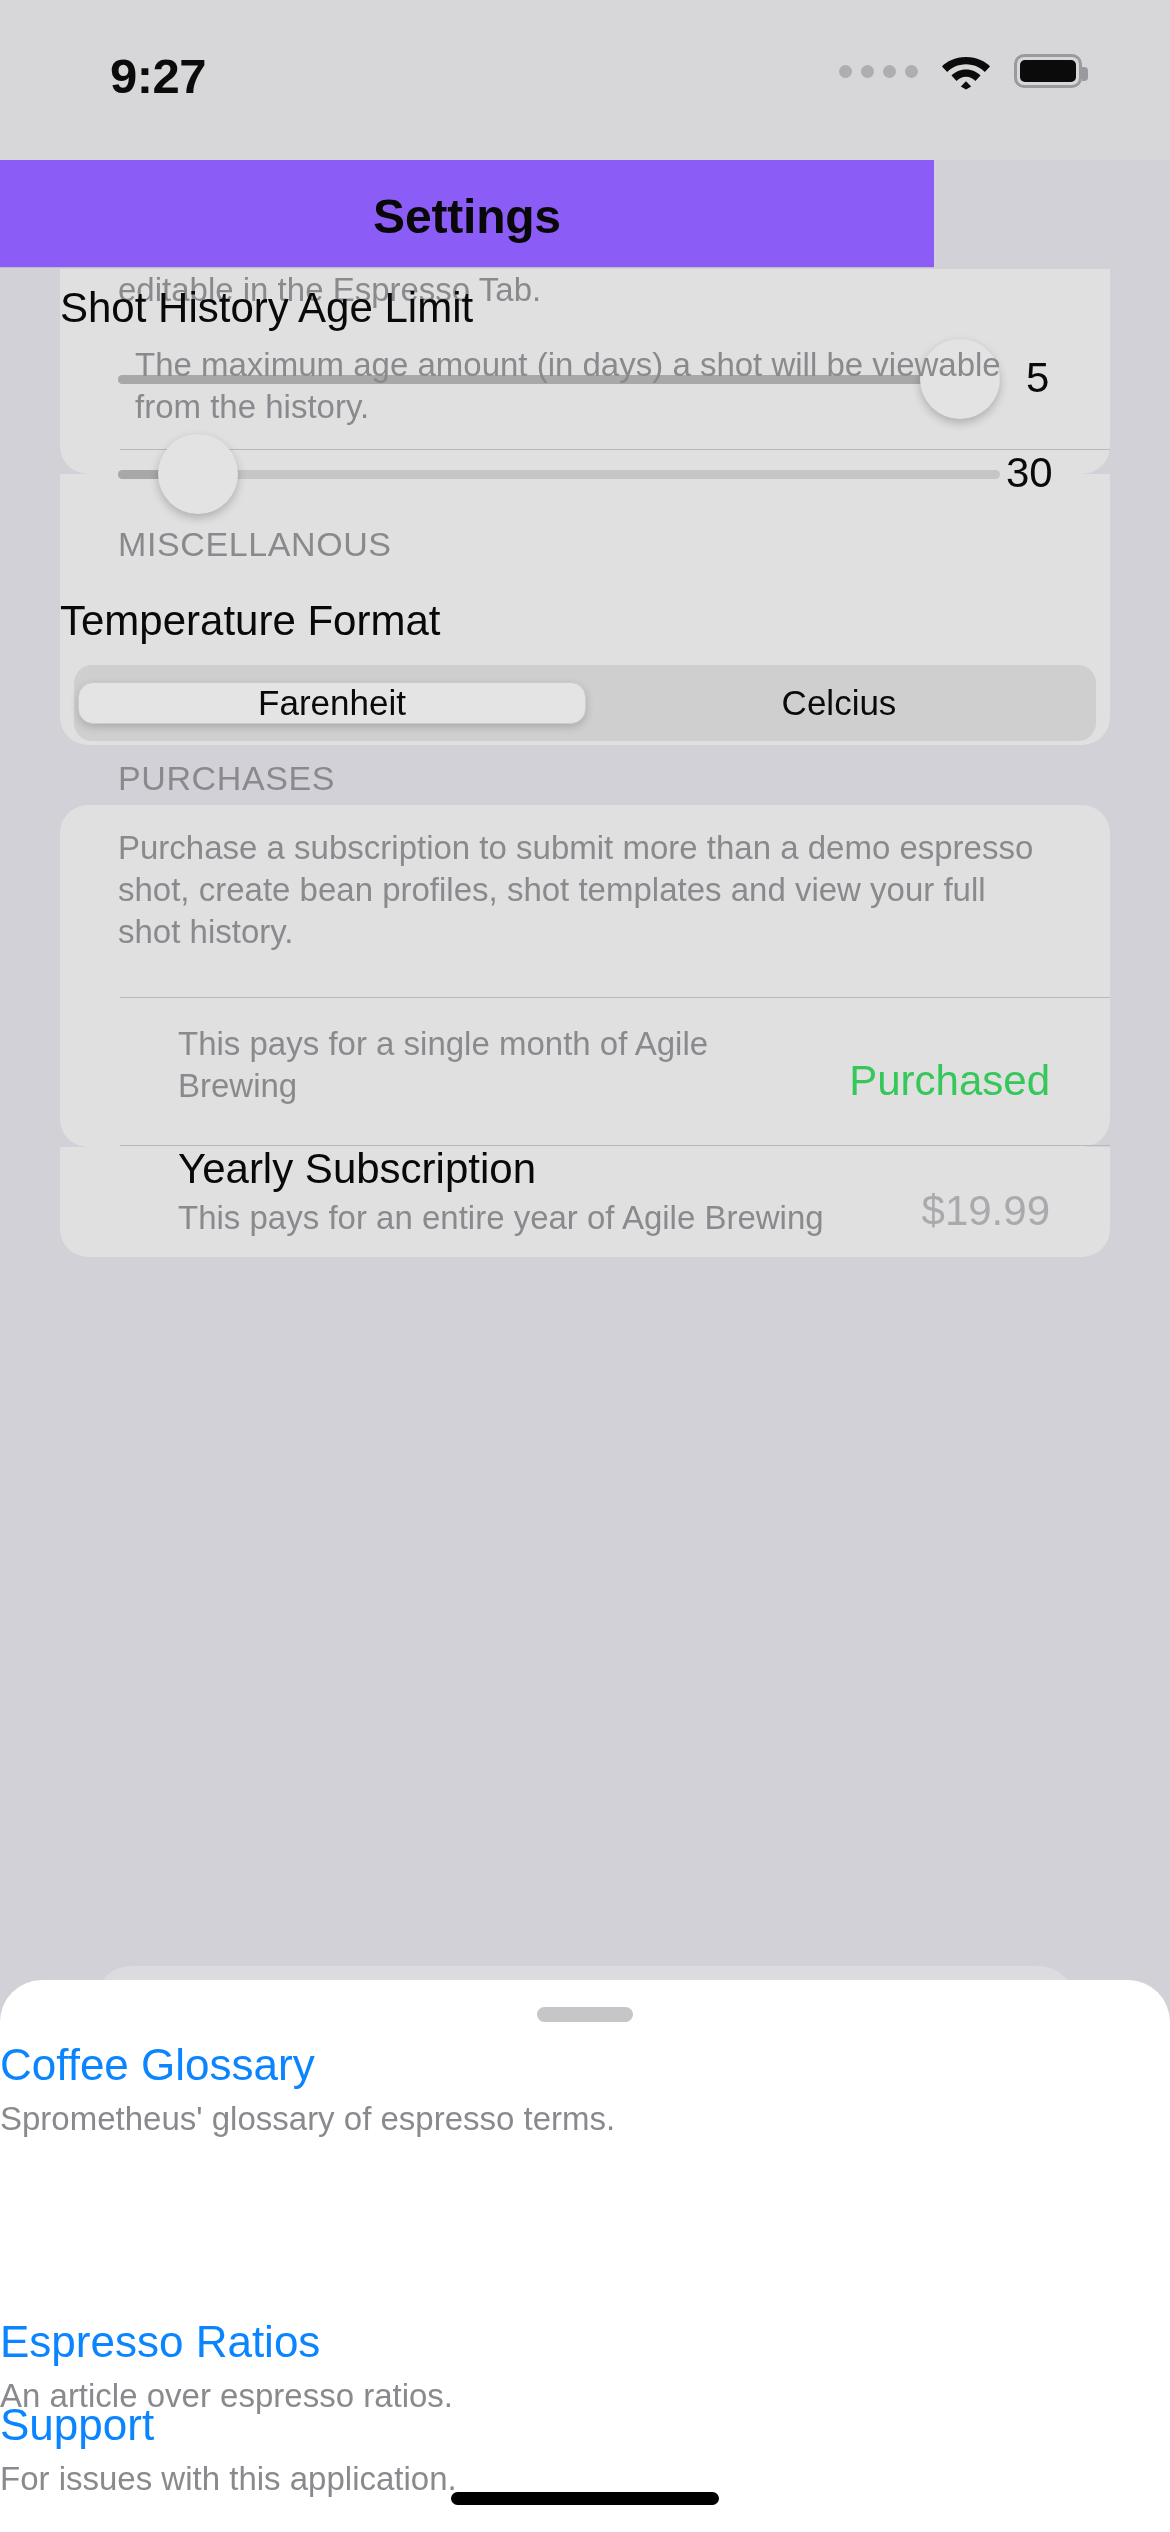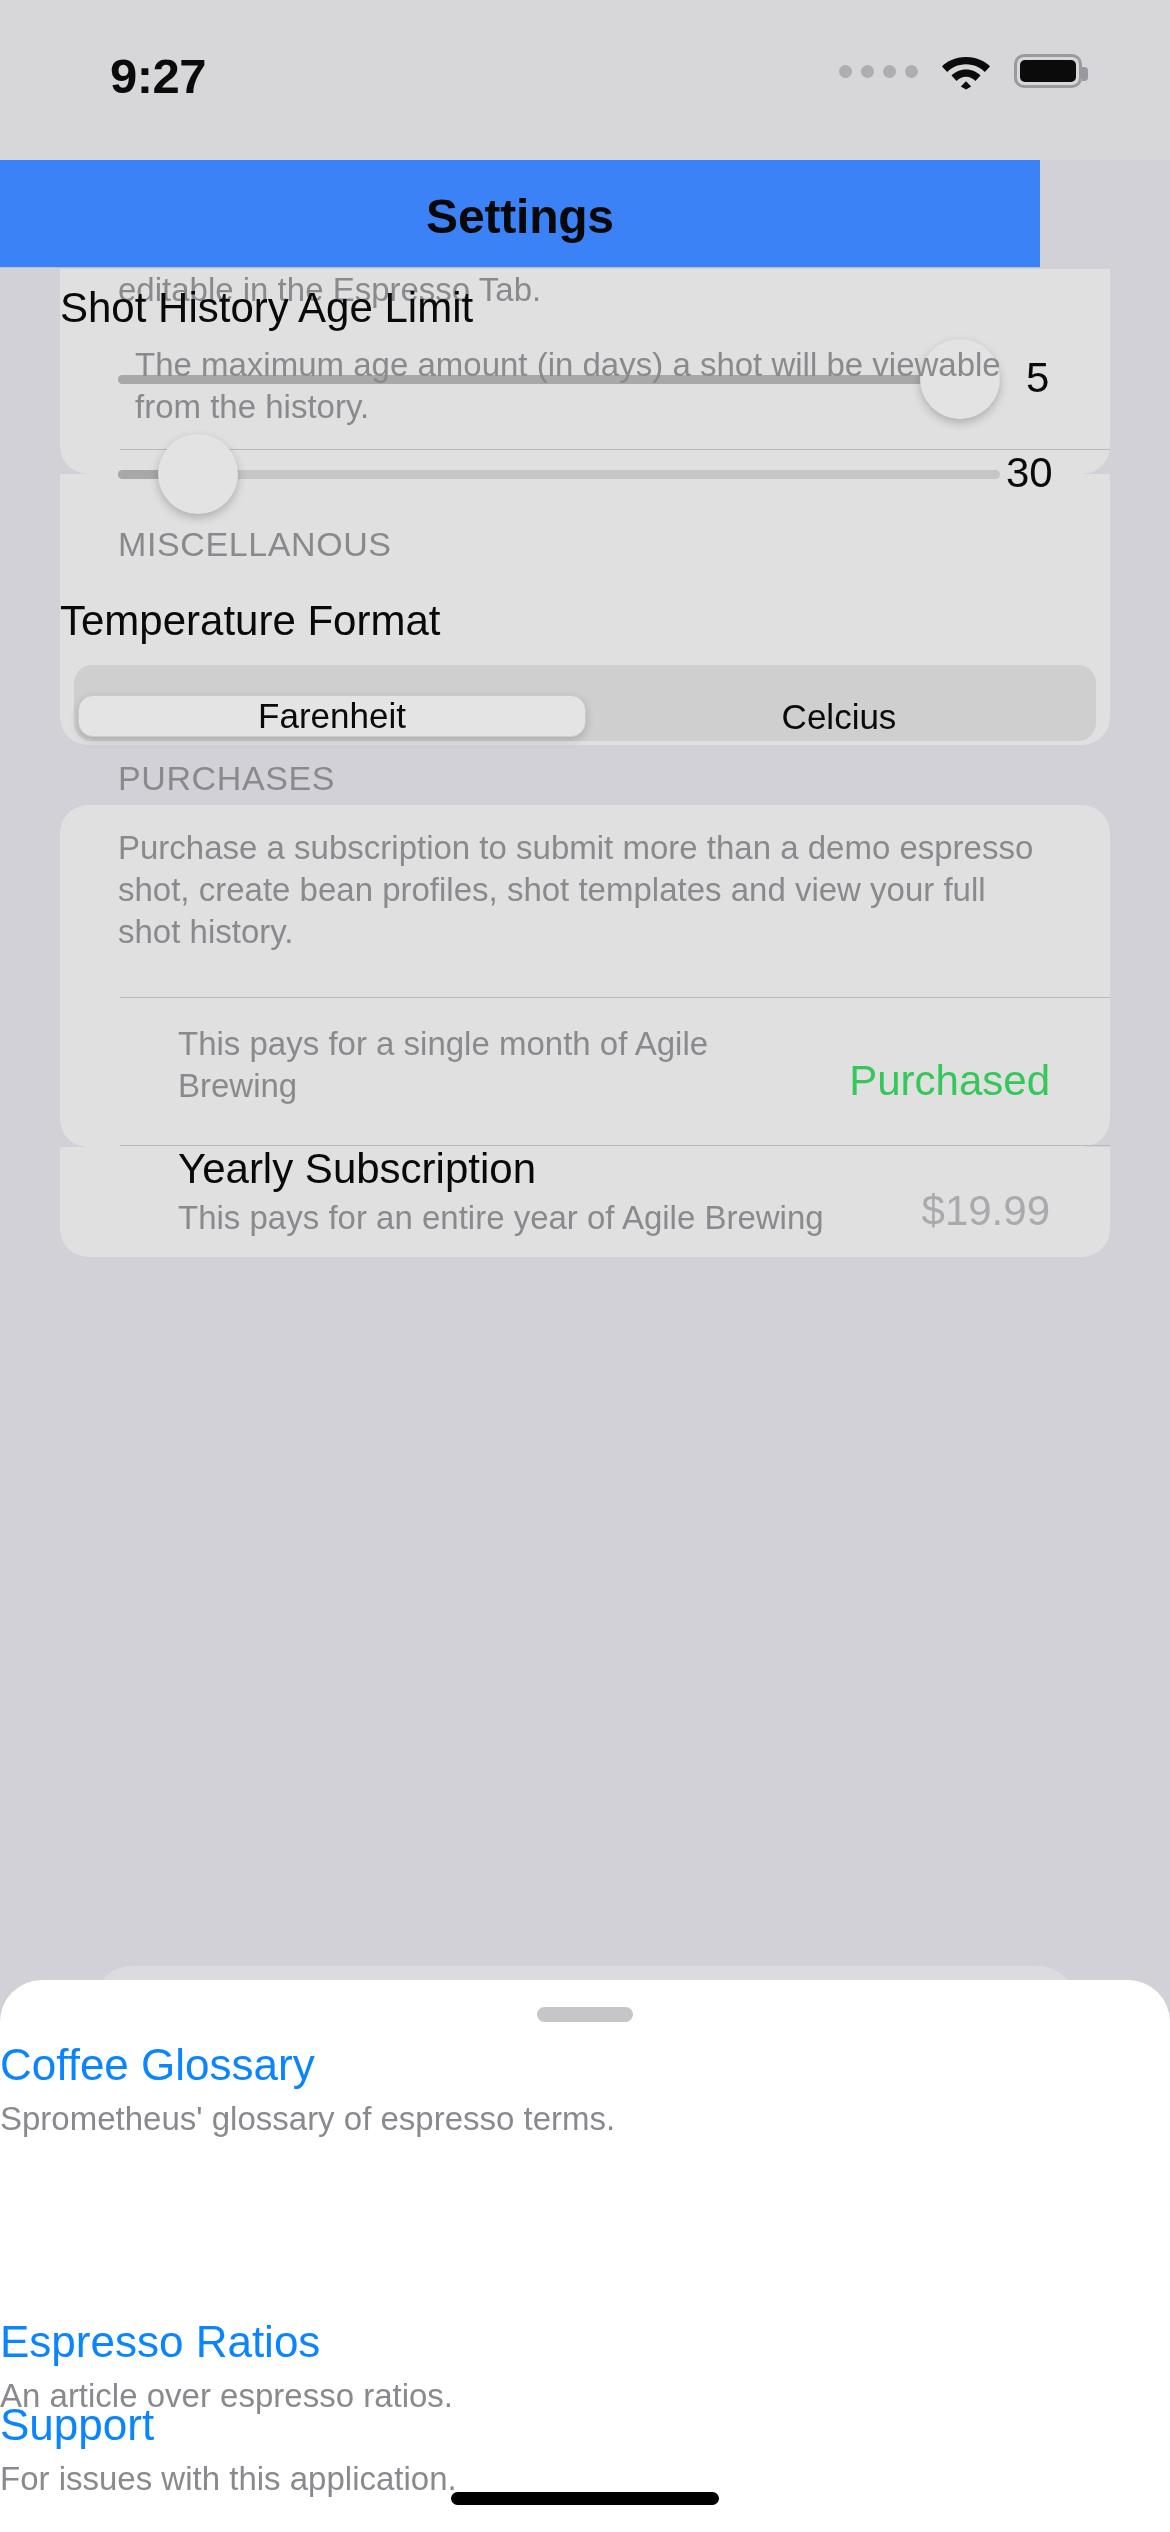--- a/index.html
+++ b/index.html
@@ -47,22 +47,22 @@
     width:6px; height:14px; border-radius:0 4px 4px 0;
     background:#9a9a9e;
   }
   .batt i {
     display:block; margin:0 auto; width:56px; height:22px;
     border-radius:5px; background:#0b0b0b;
   }
 
   
   #navbar {
-    position:absolute; top:160px; left:0; width:1040px; height:108px;
-    background:#3b82f6;
+    position:absolute; top:160px; left:0; width:934px; height:108px;
+    background:#8b5cf6;
     z-index:40;
     border-bottom:1px solid #bebec2;
   }
   #nav-title {
     position:absolute; left:0; right:0; top:29px;
     text-align:center;
     font-size:48px; font-weight:700; color:#080808;
     letter-spacing:-0.2px;
   }
 
@@ -111,21 +111,21 @@
   }
   .slider-value {
     position:absolute; font-size:42px; color:#0a0a0a;
   }
 
   
   .segmented {
     position:absolute;
     height:76px; border-radius:18px;
     background:#cfcfcf;
-    display:flex; align-items:flex-end;
+    display:flex; align-items:center;
     padding:4px;
   }
   .seg {
     flex:1 1 0; display:flex; align-items:center; justify-content:center;
     font-size:35px; color:#0a0a0a;
     border-radius:15px;
   }
   .seg.selected {
     background:#e4e4e4;
     box-shadow:0 3px 8px rgba(0,0,0,0.18);

